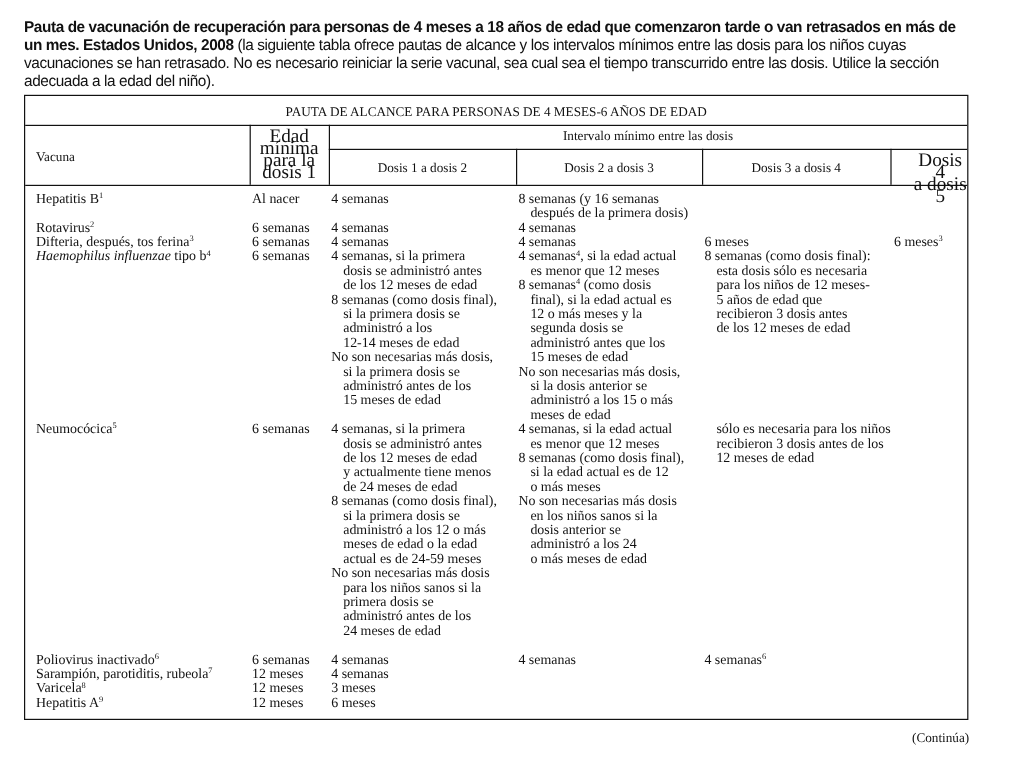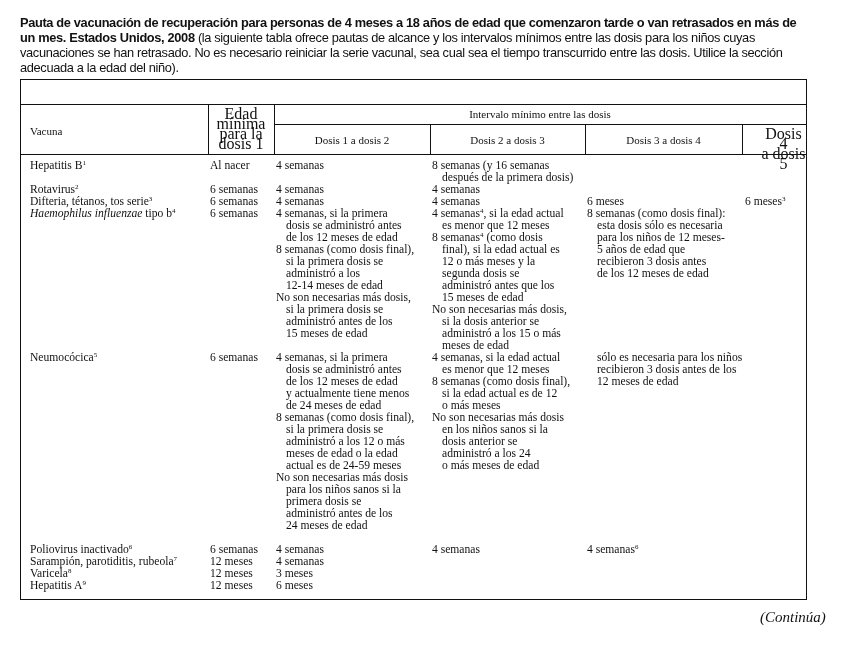--- a/index.html
+++ b/index.html
@@ -18,41 +18,42 @@
   .hline { position:absolute; left:0; right:0; height:0; border-top:1px solid #111; }
   .vline { position:absolute; width:0; border-left:1px solid #111; }
   .htext { position:absolute; text-align:center; font-size:16px; line-height:10px; }
   .cell { position:absolute; white-space:pre; }
   .cell .ln { display:block; height:12px; }
   .ind { padding-left:10px; }
   sup { font-size:7px; line-height:0; vertical-align:4px; }
   .ital { font-style:italic; }
   .cont {
     position:absolute; left:760px; top:609px; font-family:"Liberation Serif", serif;
-    font-size:15px; font-style:italic;
+    font-size:11px; 
   }
 </style>
 </head>
 <body>
 
 <div class="intro">
   <b>Pauta de vacunación de recuperación para personas de 4 meses a 18 años de edad que comenzaron tarde o van retrasados en más de un mes. Estados Unidos, 2008</b><span> (la siguiente tabla ofrece pautas de alcance y los intervalos mínimos entre las dosis para los niños cuyas vacunaciones se han retrasado. No es necesario reiniciar la serie vacunal, sea cual sea el tiempo transcurrido entre las dosis. Utilice la sección adecuada a la edad del niño).</span>
 </div>
 
 <div class="tbl" id="tbl">
 
   <div class="hline" style="top:24px"></div>
   <div class="hline" style="top:74px"></div>
   <div class="hline" style="top:44px; left:253px"></div>
   <div class="vline" style="left:187px; top:24px; height:50px"></div>
   <div class="vline" style="left:253px; top:24px; height:50px"></div>
   <div class="vline" style="left:409px; top:44px; height:30px"></div>
   <div class="vline" style="left:564px; top:44px; height:30px"></div>
   <div class="vline" style="left:721px; top:44px; height:30px"></div>
 
+  <div class="htext" style="left:0; right:0; top:9px; font-size:11px;">PAUTA DE ALCANCE PARA PERSONAS DE 4 MESES-6 AÑOS DE EDAD</div>
   <div class="htext" style="left:9px; top:46px; text-align:left; font-size:11px;">Vacuna</div>
   <div class="htext" style="left:187px; width:66px; top:29px;">
     <div>Edad mínima</div>
     <div>para la</div>
     <div>dosis 1</div>
   </div>
   <div class="htext" style="left:253px; right:0; top:29px; font-size:11px;">Intervalo mínimo entre las dosis</div>
   <div class="htext" style="left:253px; width:156px; top:55px; font-size:11px;">Dosis 1 a dosis 2</div>
   <div class="htext" style="left:409px; width:155px; top:55px; font-size:11px;">Dosis 2 a dosis 3</div>
   <div class="htext" style="left:564px; width:157px; top:55px; font-size:11px;">Dosis 3 a dosis 4</div>
@@ -68,21 +69,21 @@
         <div class="cell" style="left: 255px; top: 80px;"><span class="ln">4 semanas</span></div>
         <div class="cell" style="left: 411px; top: 80px;"><span class="ln">8 semanas (y 16 semanas</span><span class="ln ind">después de la primera dosis)</span></div>
       </div>
       <div style="position: absolute; left: 0px; top: 0px;">
         <div class="cell" style="left: 9px; top: 104px;"><span>Rotavirus</span><sup>2</sup></div>
         <div class="cell" style="left: 189px; top: 104px;">6 semanas</div>
         <div class="cell" style="left: 255px; top: 104px;"><span class="ln">4 semanas</span></div>
         <div class="cell" style="left: 411px; top: 104px;"><span class="ln">4 semanas</span></div>
       </div>
       <div style="position: absolute; left: 0px; top: 0px;">
-        <div class="cell" style="left: 9px; top: 116px;"><span>Difteria, tétanos, tos serie</span><sup>3</sup></div>
+        <div class="cell" style="left: 9px; top: 116px;"><span>Difteria, después, tos ferina</span><sup>3</sup></div>
         <div class="cell" style="left: 189px; top: 116px;">6 semanas</div>
         <div class="cell" style="left: 255px; top: 116px;"><span class="ln">4 semanas</span></div>
         <div class="cell" style="left: 411px; top: 116px;"><span class="ln">4 semanas</span></div>
         <div class="cell" style="left: 566px; top: 116px;"><span class="ln">6 meses</span></div>
         <div class="cell" style="left: 724px; top: 116px;"><span class="ln">6 meses<sup>3</sup></span></div>
       </div>
       <div style="position: absolute; left: 0px; top: 0px;">
         <div class="cell" style="left: 9px; top: 128px;"><span class="ital">Haemophilus influenzae</span><span> tipo b</span><sup>4</sup></div>
         <div class="cell" style="left: 189px; top: 128px;">6 semanas</div>
         <div class="cell" style="left: 255px; top: 128px;"><span class="ln">4 semanas, si la primera</span><span class="ln ind">dosis se administró antes</span><span class="ln ind">de los 12 meses de edad</span><span class="ln">8 semanas (como dosis final),</span><span class="ln ind">si la primera dosis se</span><span class="ln ind">administró a los</span><span class="ln ind">12-14 meses de edad</span><span class="ln">No son necesarias más dosis,</span><span class="ln ind">si la primera dosis se</span><span class="ln ind">administró antes de los</span><span class="ln ind">15 meses de edad</span></div>

